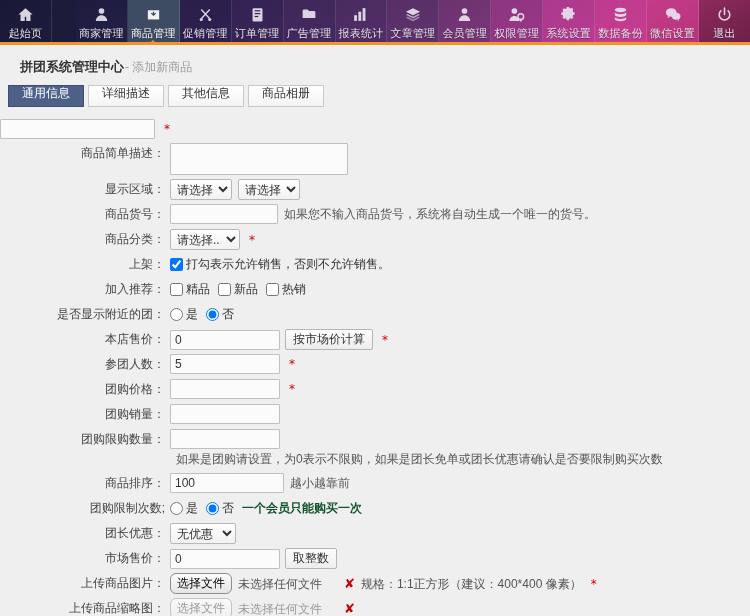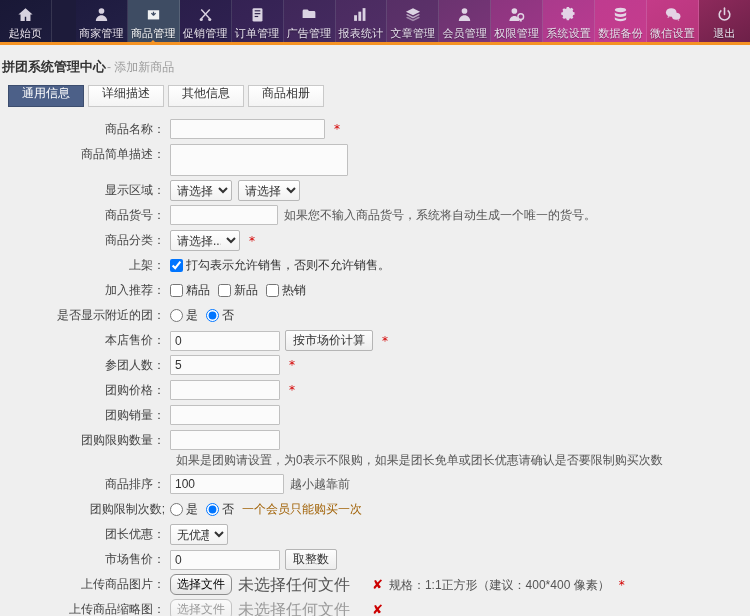--- a/index.html
+++ b/index.html
@@ -68,21 +68,21 @@
     left: 50%;
     margin-left: -5px;
     width: 0; height: 0;
     border-left: 5px solid transparent;
     border-right: 5px solid transparent;
     border-bottom: 5px solid #f59324;
   }
 
   
   #page-head {
-    padding: 12px 0 0 2px;
+    padding: 12px 0 0 20px;
   }
   #page-title {
     font-size: 13px;
     font-weight: bold;
     color: #333;
     display: inline;
   }
   #page-subtitle {
     font-size: 12px;
     color: #9b9b9b;
@@ -205,21 +205,21 @@
     font-weight: bold;
     font-size: 13px;
     margin-left: 22px;
     margin-right: 6px;
     line-height: 20px;
     font-family: "DejaVu Sans", sans-serif;
   }
   .cb-wrap { display: inline-flex; align-items: center; margin-right: 8px; }
   .cb-wrap input { margin: 0 3px 0 0; }
   .cb-text { font-size: 12px; color: #333; }
-  .inline-note { font-size: 12px; color: #a16207; margin-left: 6px; }
+  .inline-note { font-size: 12px; color: #14532d; margin-left: 6px; font-weight: bold; }
 
   
   .fileinput {
     display: inline-flex;
     align-items: center;
   }
   .fbtn {
     font-size: 12px;
     border: 1px solid #8d8d8d;
     background: linear-gradient(#fbfbfb, #e6e6e6);
@@ -230,21 +230,21 @@
     font-family: "Liberation Sans", sans-serif;
     line-height: 15px;
   }
   .fbtn.disabled {
     color: #9a9a9a;
     border-color: #c3c3c3;
     background: linear-gradient(#fafafa, #efefef);
     cursor: default;
   }
   .fname {
-    font-size: 16px;
+    font-size: 12px;
     color: #555;
     margin-left: 6px;
     white-space: nowrap;
   }
   .fname.disabled { color: #9a9a9a; }
 </style>
 </head>
 <body>
 
 <div id="topnav">
@@ -391,21 +391,20 @@
 <div id="tabs">
     <div class="tab active">通用信息</div>
     <div class="tab">详细描述</div>
     <div class="tab">其他信息</div>
     <div class="tab">商品相册</div>
   </div>
 
 <div id="form">
 
   <div class="row">
-    <div class="lbl">商品名称：</div>
     <div class="ctl">
       <input class="txt" style="width: 155px;" value="">
       <span class="req">*</span>
     </div>
   </div>
 
   <div class="row">
     <div class="lbl">商品简单描述：</div>
     <div class="ctl">
       <textarea class="ta" style="width: 178px; height: 32px;"></textarea>
@@ -545,21 +544,21 @@
         <input type="radio" name="limittimes" checked="" style="">
         <span class="cb-text">否</span>
       </label>
       <span class="inline-note" style="margin-left:0">一个会员只能购买一次</span>
     </div>
   </div>
 
   <div class="row">
     <div class="lbl">团长优惠：</div>
     <div class="ctl">
-      <select class="sel" style="width:58px">
+      <select class="sel" style="width:66px">
         <option>无优惠</option>
       </select>
     </div>
   </div>
 
   <div class="row">
     <div class="lbl">市场售价：</div>
     <div class="ctl">
       <input class="txt" style="width: 110px;" value="0">
       <span style="display:inline-block;width:5px"></span>

